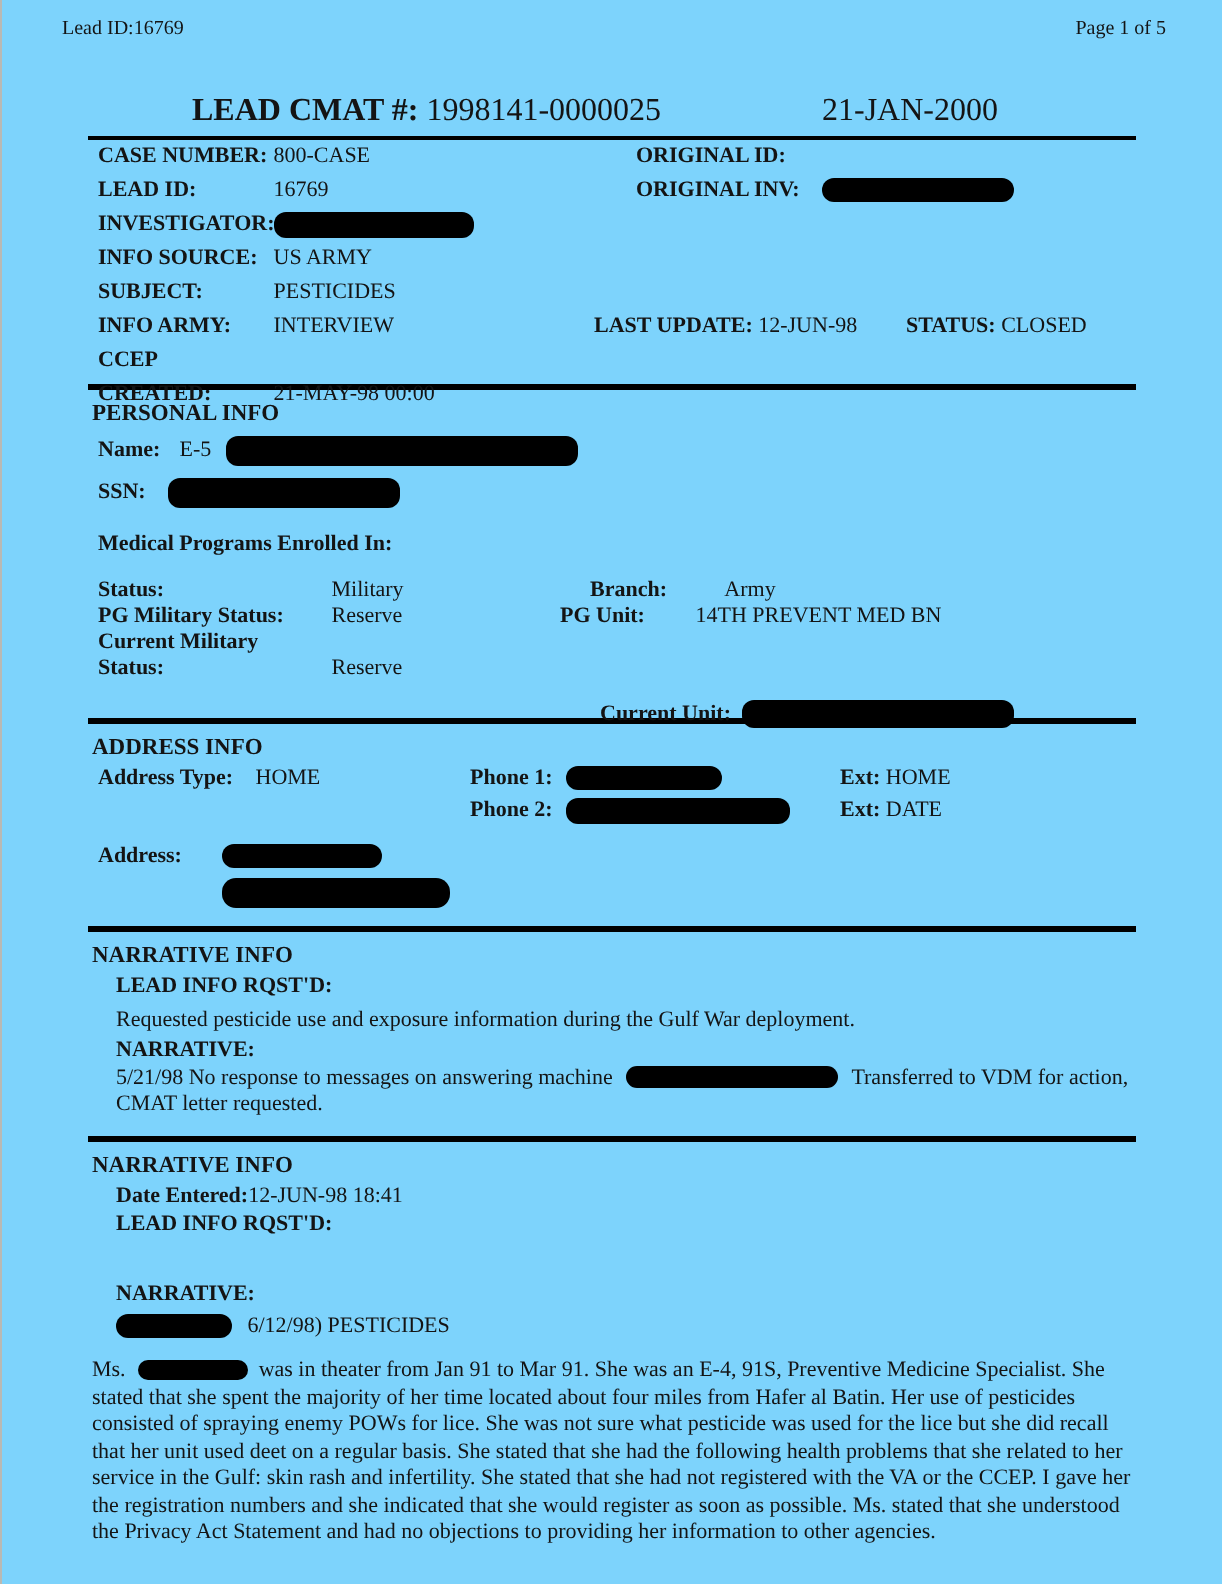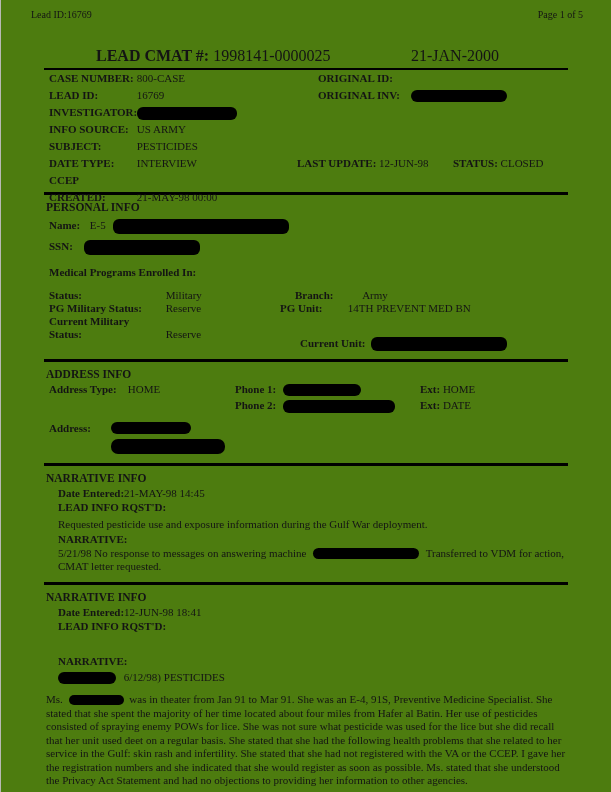--- a/index.html
+++ b/index.html
@@ -1,18 +1,18 @@
 <!DOCTYPE html>
 <html><head>
 <meta charset="utf-8">
 <style>
   * { margin:0; padding:0; box-sizing:border-box; }
   html,body { background:#e8e8e6; }
   body { width:611px; height:792px; margin:0 auto; font-family:"Liberation Serif", serif; color:#141414; }
-  .page { width:611px; height:792px; background:#4d7c0f; overflow:hidden; position:relative; border-left:1px solid #b9b9b4;font-family:Liberation Serif, serif; }
+  .page { width:611px; height:792px; background:#7dd3fc; overflow:hidden; position:relative; border-left:1px solid #b9b9b4;font-family:Liberation Serif, serif; }
   .top-header { display:flex; justify-content:space-between; padding:9px 28px 0 30px; font-size:10px; }
   .title { text-align:center; margin-top:24px; font-size:17px; font-weight:bold; letter-spacing:0.6px; }
   .content { padding:0 43px; }
   .cmat-row { margin-top:28px; position:relative; height:16px; line-height:16px; padding-left:52px; font-size:16px; }
   .cmat-date { position:absolute; left:367px; top:0; }
   .rule { height:3px; background:#000; margin-top:3px; }
   .rule.thin { height:2px; margin-top:4px; }
   .b { font-weight:bold; }
   .frow { position:relative; height:17px; line-height:17px; font-size:11px; padding-left:5px; }
   .frow .llbl { display:inline-block; width:85px; font-weight:bold; }
@@ -68,21 +68,21 @@
     </div>
     <div class="frow">
       <span class="llbl">INFO SOURCE:</span>
       <span>US ARMY</span>
     </div>
     <div class="frow">
       <span class="llbl">SUBJECT:</span>
       <span>PESTICIDES</span>
     </div>
     <div class="frow">
-      <span class="llbl">DATE TYPE:</span>
+      <span class="llbl">INFO ARMY:</span>
       <span>INTERVIEW</span>
       <span class="abs" style="left:253px;">
         <span class="b">LAST UPDATE:</span>
         <span>12-JUN-98</span>
       </span>
       <span class="abs" style="left:409px;">
         <span class="b">STATUS:</span>
         <span>CLOSED</span>
       </span>
     </div>
@@ -118,21 +118,21 @@
       <span class="abs" style="left:236px;">
         <span class="rcol-lbl">PG Unit:</span>
         <span>14TH PREVENT MED BN</span>
       </span>
     </div>
     <div class="prow">
       <span class="plbl">Current Military Status:</span>
       <span>Reserve</span>
     </div>
     <div class="prow tallrow" style="margin-top:2px;">
-      <span class="abs" style="left:256px;top:3px;">
+      <span class="abs" style="left:256px;top:17px;">
         <span class="b">Current Unit:</span>
         <span class="redact" style="width:136px;height:14px;margin-left:3px;"></span>
       </span>
     </div>
     <div class="rule" style="margin-top:8px;"></div>
 
     <div class="sec-title">ADDRESS INFO</div>
     <div class="prow" style="height:15px;line-height:15px;">
       <span class="b" style="display:inline-block;width:76px;">Address Type:</span>
       <span>HOME</span>
@@ -159,23 +159,20 @@
       <span class="b" style="display:inline-block;width:62px;font-size:11px;">Address:</span>
       <span>
         <span class="redact blk" style="width:80px;height:12px;"></span>
         <span class="redact blk" style="width:114px;height:15px;margin-top:5px;"></span>
       </span>
     </div>
     <div class="rule" style="margin-top:9px;"></div>
 
     <div class="sec-title">NARRATIVE INFO</div>
     <div class="narr-ind">
-      <div class="narr-row">
-        <span class="b">Date Entered:</span><span>21-MAY-98 14:45</span>
-      </div>
       <div class="narr-row b">LEAD INFO RQST'D:</div>
       <div class="narr-text" style="margin-top:4px;">Requested pesticide use and exposure information during the Gulf War deployment.</div>
       <div class="narr-row b">NARRATIVE:</div>
       <div class="narr-text">
         <span>5/21/98  No response to messages on answering machine</span>
         <span class="redact" style="width:106px;height:11px;margin:0 4px;"></span>
         <span>Transferred to VDM for action, CMAT letter requested.</span>
       </div>
     </div>
     <div class="rule" style="margin-top:8px;"></div>

